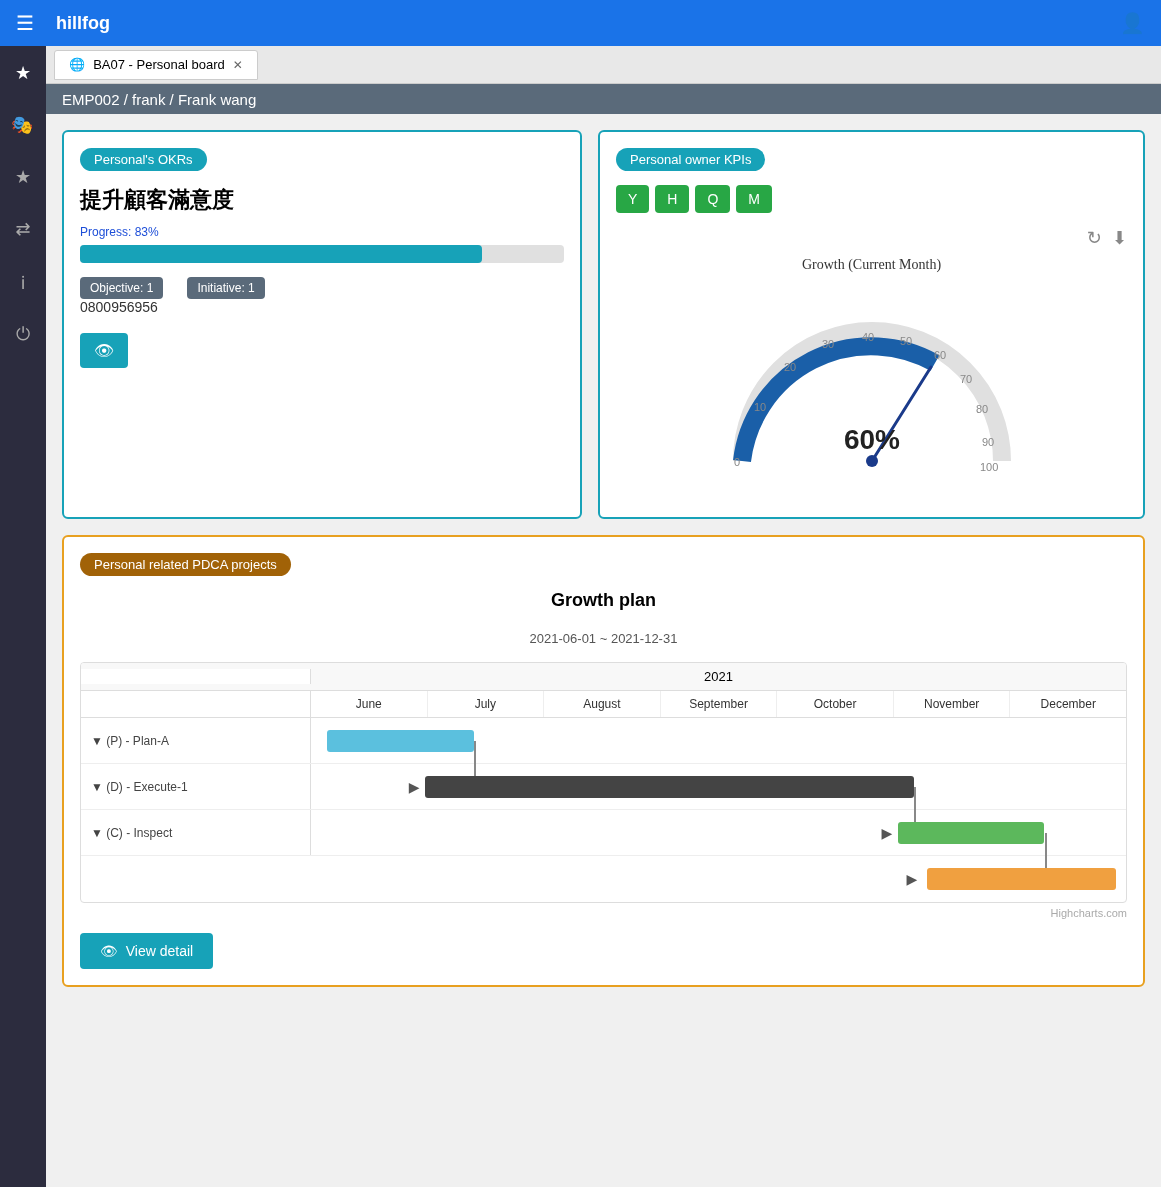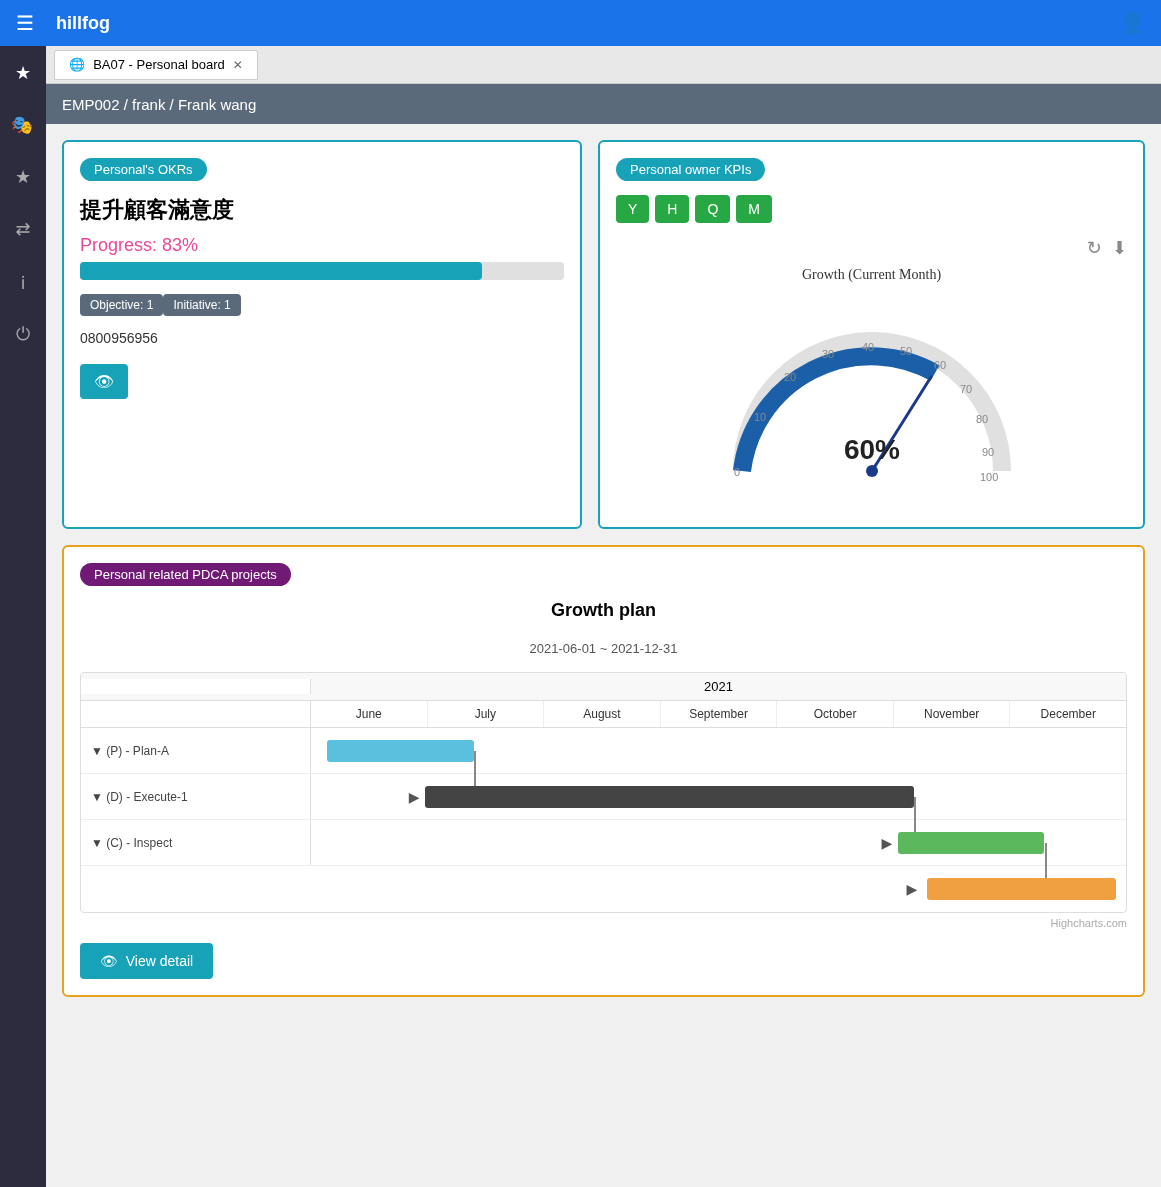--- a/index.html
+++ b/index.html
@@ -62,21 +62,21 @@
       gap: 8px;
       cursor: pointer;
       height: 30px;
     }
     .tab-item .tab-close { color: #666; font-size: 12px; cursor: pointer; }
     .tab-globe { font-size: 13px; }
 
     
     .breadcrumb-bar {
       background: #5a6a7a;
-      height: 40px;
+      height: 30px;
       display: flex;
       align-items: center;
       padding: 0 16px;
       color: white;
       font-size: 15px;
       font-weight: 500;
     }
 
     
     .content-area {
@@ -104,36 +104,36 @@
     }
     .card-badge {
       display: inline-block;
       background: #17a2b8;
       color: white;
       border-radius: 12px;
       padding: 4px 14px;
       font-size: 13px;
       margin-bottom: 14px;
     }
-    .card-badge.orange { background: #701a75; text-align: right; }
+    .card-badge.orange { background: #a16207; text-align: right; }
     .okr-title { font-size: 22px; font-weight: bold; margin-bottom: 10px; }
-    .progress-label { font-size: 18px; margin-bottom: 6px; color: #ec4899; }
+    .progress-label { font-size: 12px; margin-bottom: 6px; color: #1d4ed8; }
     .progress-bar-bg {
       background: #e0e0e0;
       border-radius: 4px;
       height: 18px;
       width: 100%;
       margin-bottom: 14px;
     }
     .progress-bar-fill {
       background: #17a2b8;
       height: 100%;
       border-radius: 4px;
     }
-    .badge-row { display: flex; gap: 0; margin-bottom: 14px; }
+    .badge-row { display: flex; gap: 24px; }
     .badge-dark {
       background: #5a6a7a;
       color: white;
       border-radius: 4px;
       padding: 4px 10px;
       font-size: 12px;
     }
     .okr-sub-text { font-size: 14px; color: #333; margin-bottom: 4px; }
     .eye-btn {
       background: #17a2b8;

